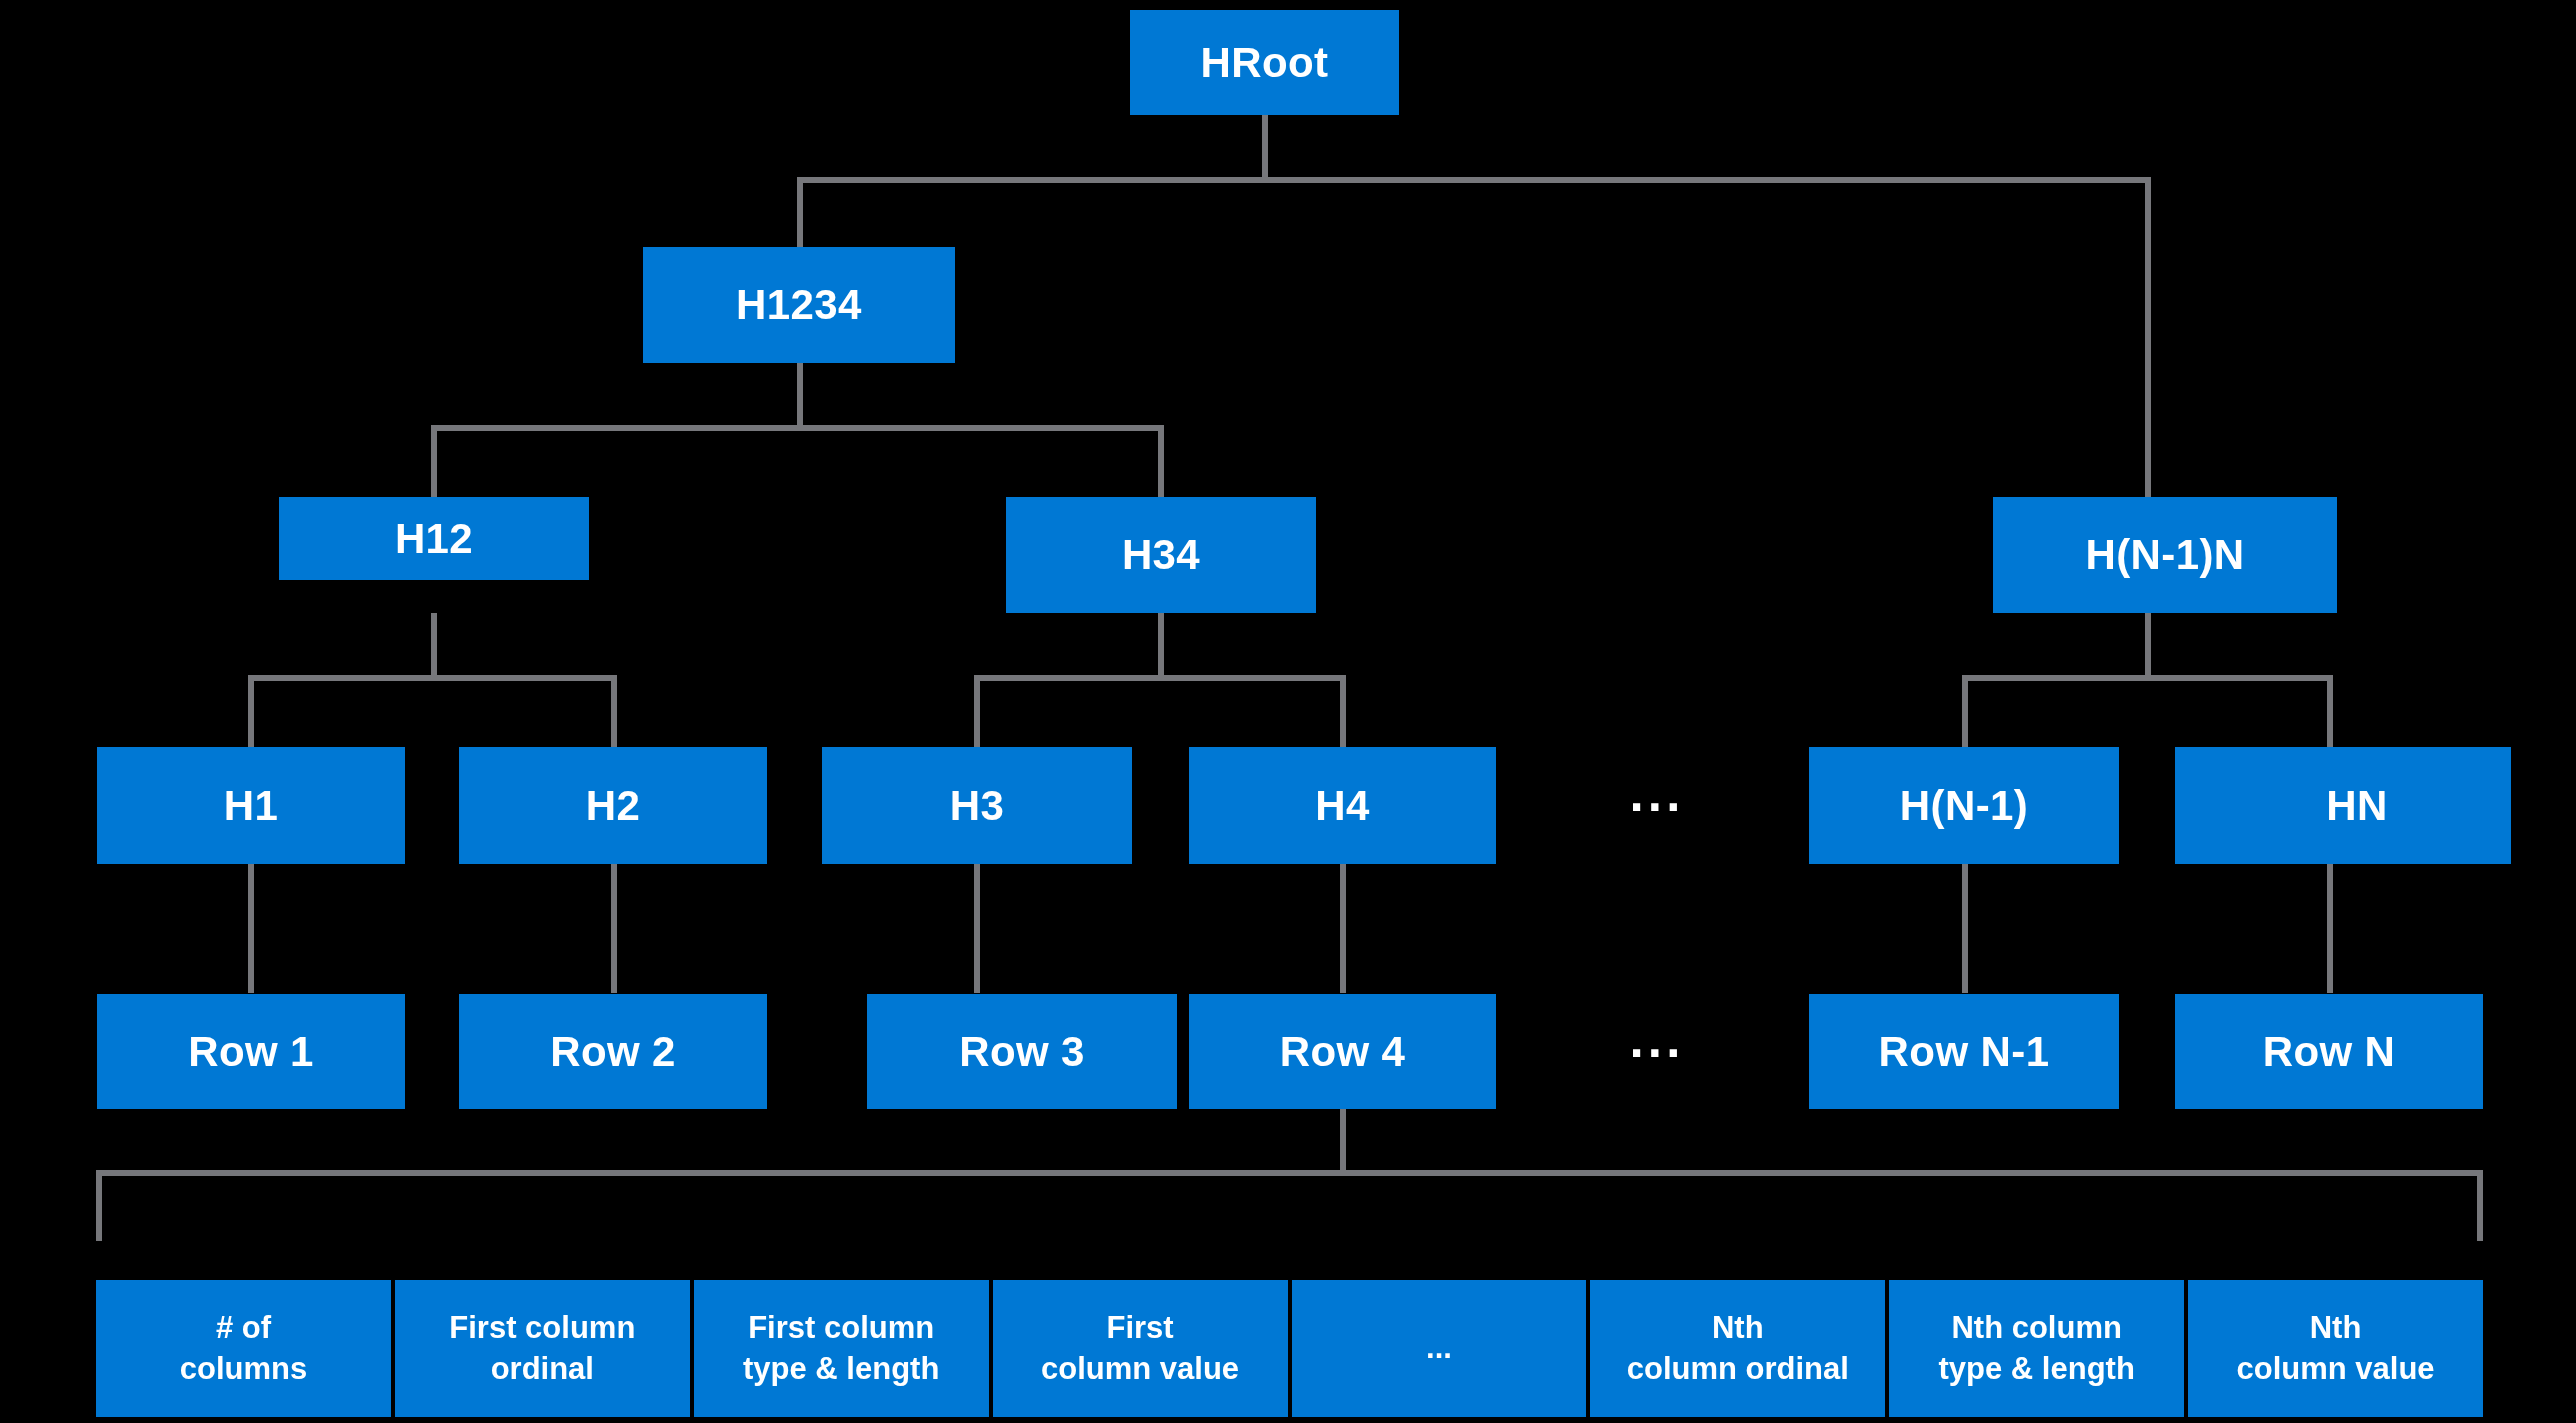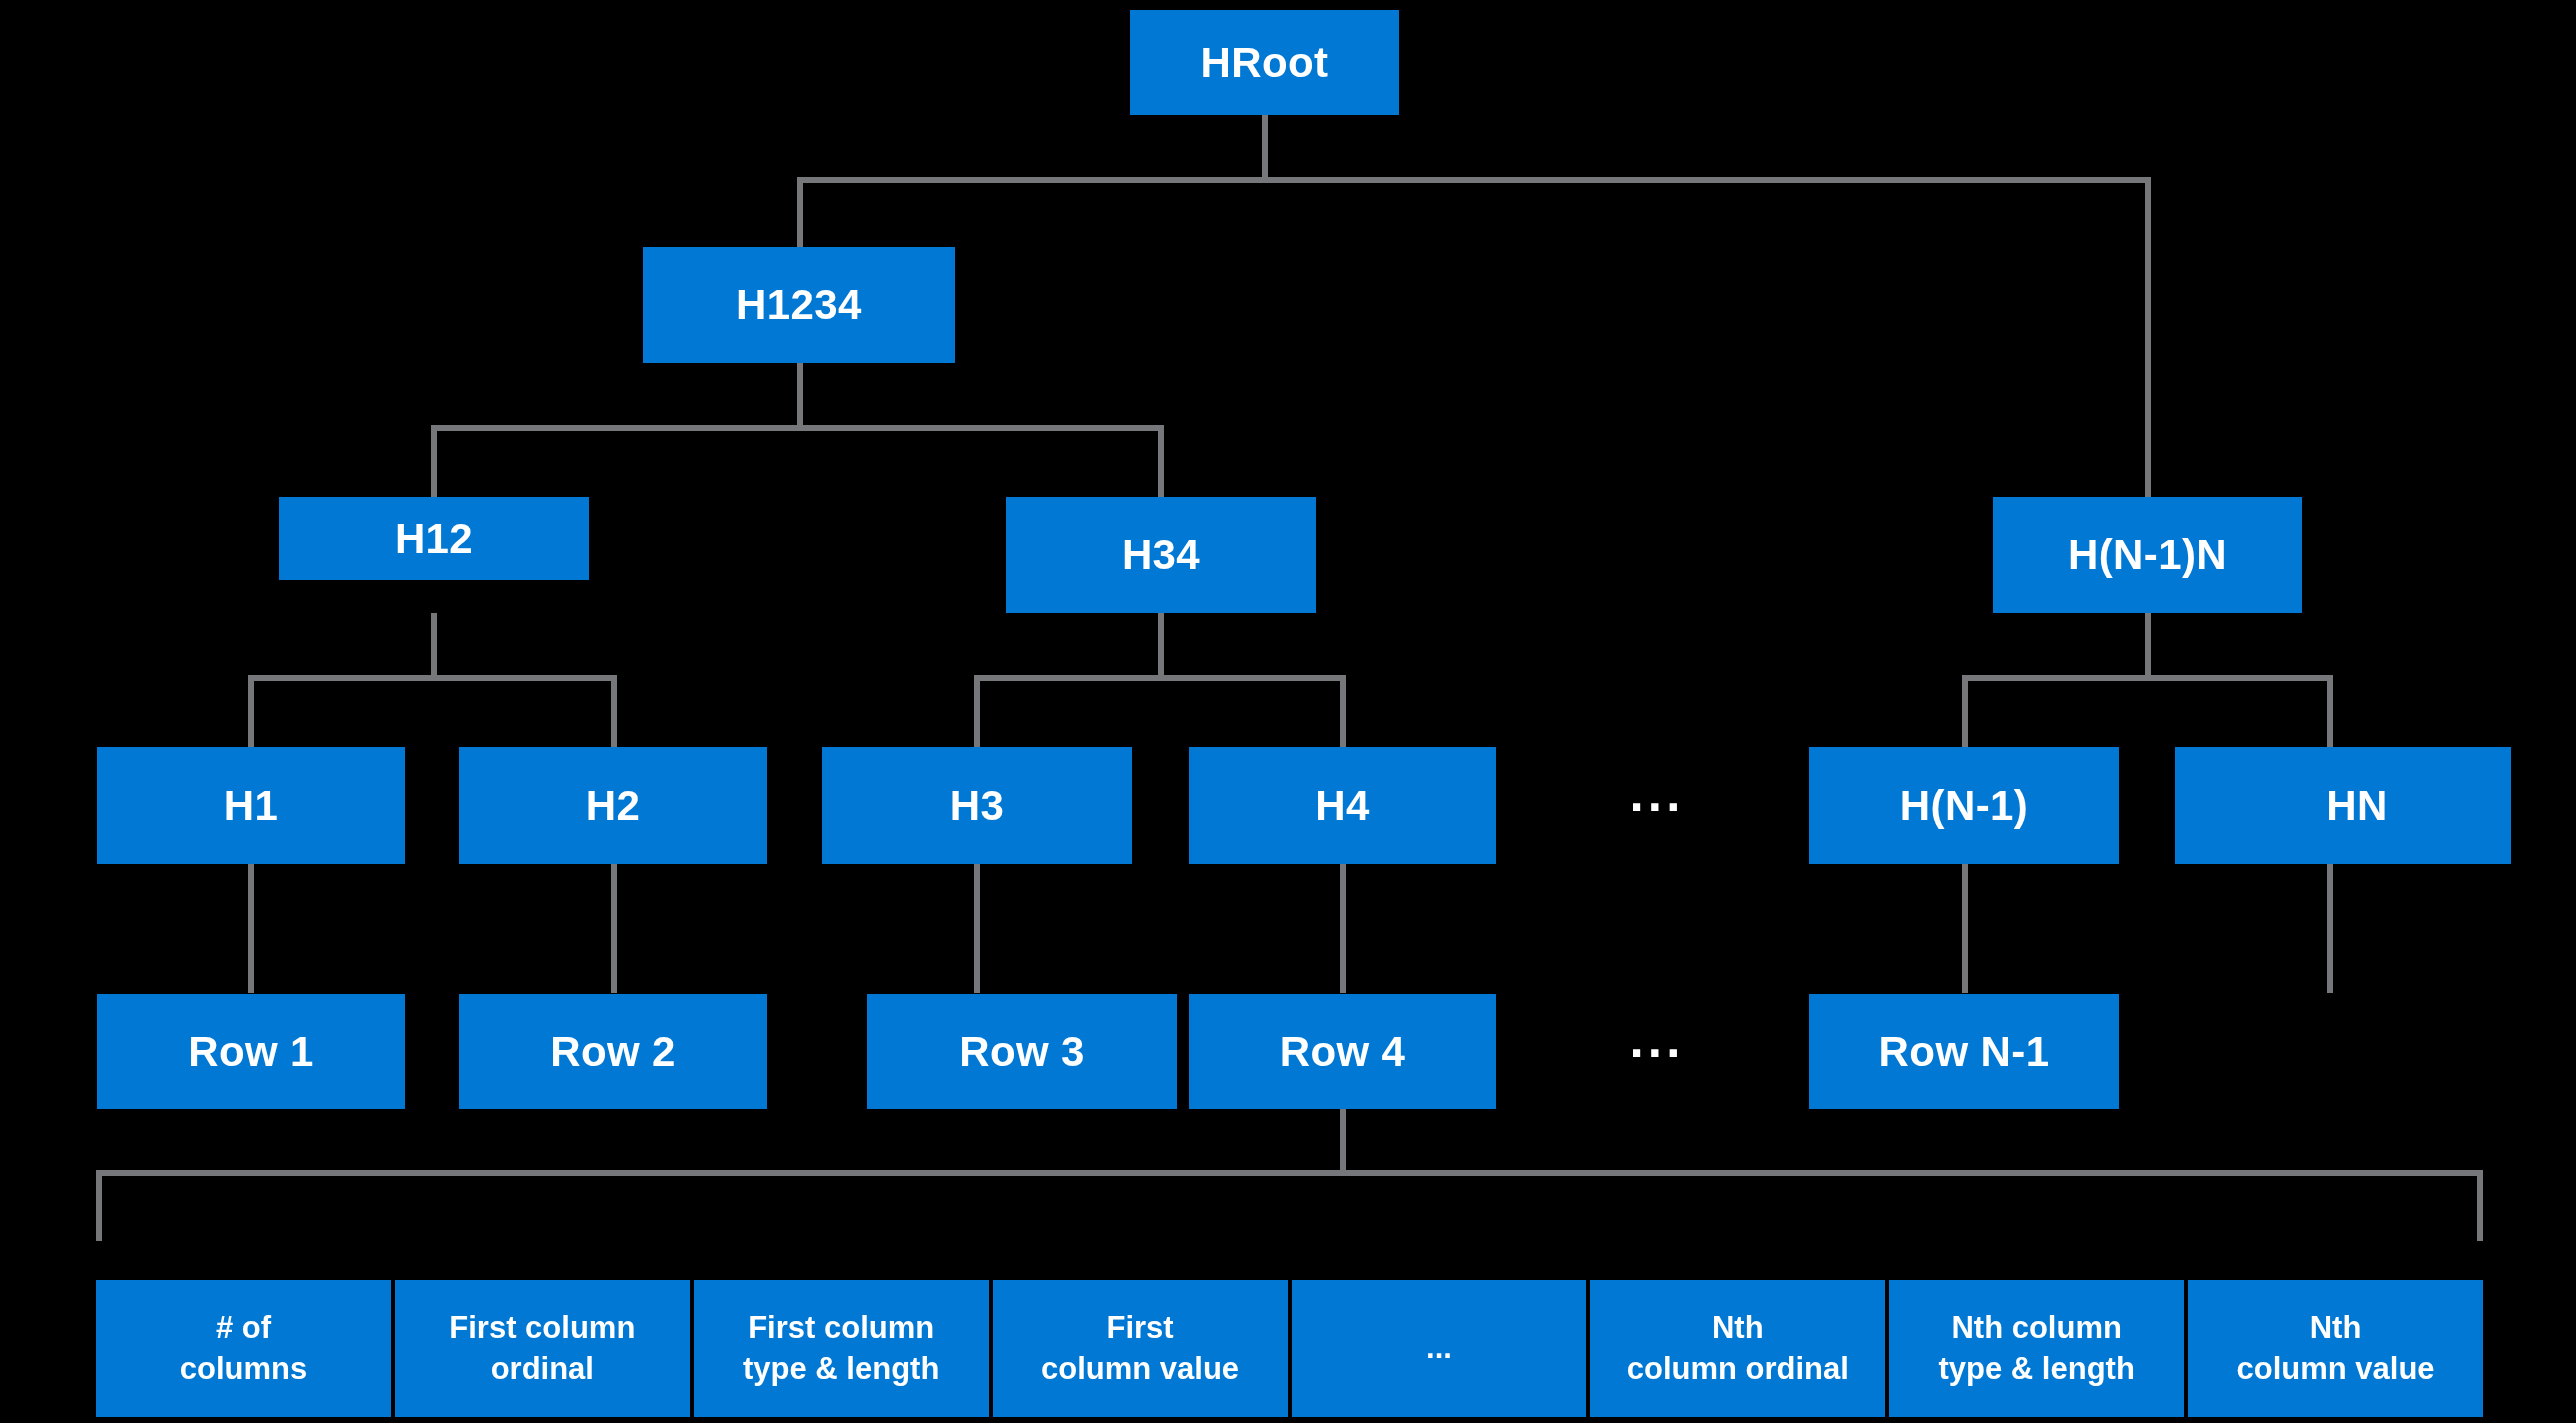--- a/index.html
+++ b/index.html
@@ -106,36 +106,37 @@
   <div class="conn" style="left:1340px; top:1109px; width:6px;    height:67px;"></div>
   <div class="conn" style="left:96px;  top:1170px; width:2387px; height:6px;"></div>
   <div class="conn" style="left:96px;  top:1170px; width:6px;    height:71px;"></div>
   <div class="conn" style="left:2477px; top:1170px; width:6px;    height:71px;"></div>
 
   <div class="node" style="left:1130px; top:10.2px;   width:269px; height:105px;">HRoot</div>
   <div class="node" style="left:643px;  top:247px;  width:312px; height:116px;">H1234</div>
 
   <div class="node" style="left:279px;  top:497px;  width:310px; height:83px;">H12</div>
   <div class="node" style="left:1006px; top:497px;  width:310px; height:116px;">H34</div>
-  <div class="node" style="left:1993px; top:497px;  width:309px; height:116px;">H(N-1)N</div>
+  <div class="node" style="left:1993px; top:497px;  width:344px; height:116px;">H(N-1)N</div>
 
   <div class="node" style="left:97px;  top:747px;  width:308px; height:117px;text-align:center;">H1</div>
   <div class="node" style="left:459px;  top:747px;  width:308px; height:117px;">H2</div>
   <div class="node" style="left:822px;  top:747px;  width:310px; height:117px;">H3</div>
   <div class="node" style="left:1189px; top:747px;  width:307px; height:117px;">H4</div>
   <div class="dots" style="left:1551px; top:747px;  width:212px; height:117px;">...</div>
   <div class="node" style="left:1809px; top:747px;  width:310px; height:117px;">H(N-1)</div>
   <div class="node" style="left:2175px; top:747px;  width:308px; height:117px;padding-left:28px;">HN</div>
 
   <div class="node" style="left:97px;  top:994px; width:308px; height:115px;">Row 1</div>
   <div class="node" style="left:459px;  top:994px; width:308px; height:115px;">Row 2</div>
   <div class="node" style="left:822px;  top:994px; width:310px; height:115px;margin-left:45px;">Row 3</div>
   <div class="node" style="left:1189px; top:994px; width:307px; height:115px;">Row 4</div>
   <div class="dots" style="left:1551px; top:994px; width:212px; height:115px;">...</div>
   <div class="node" style="left:1809px; top:994px; width:310px; height:115px;">Row N-1</div>
+  <div class="node" style="left:2175px; top:994px; width:308px; height:115px;">Row N</div>
 
   <div id="fields">
     <div class="field"># of
 columns</div>
     <div class="field">First column
 ordinal</div>
     <div class="field">First column
 type &amp; length</div>
     <div class="field">First
 column value</div>

